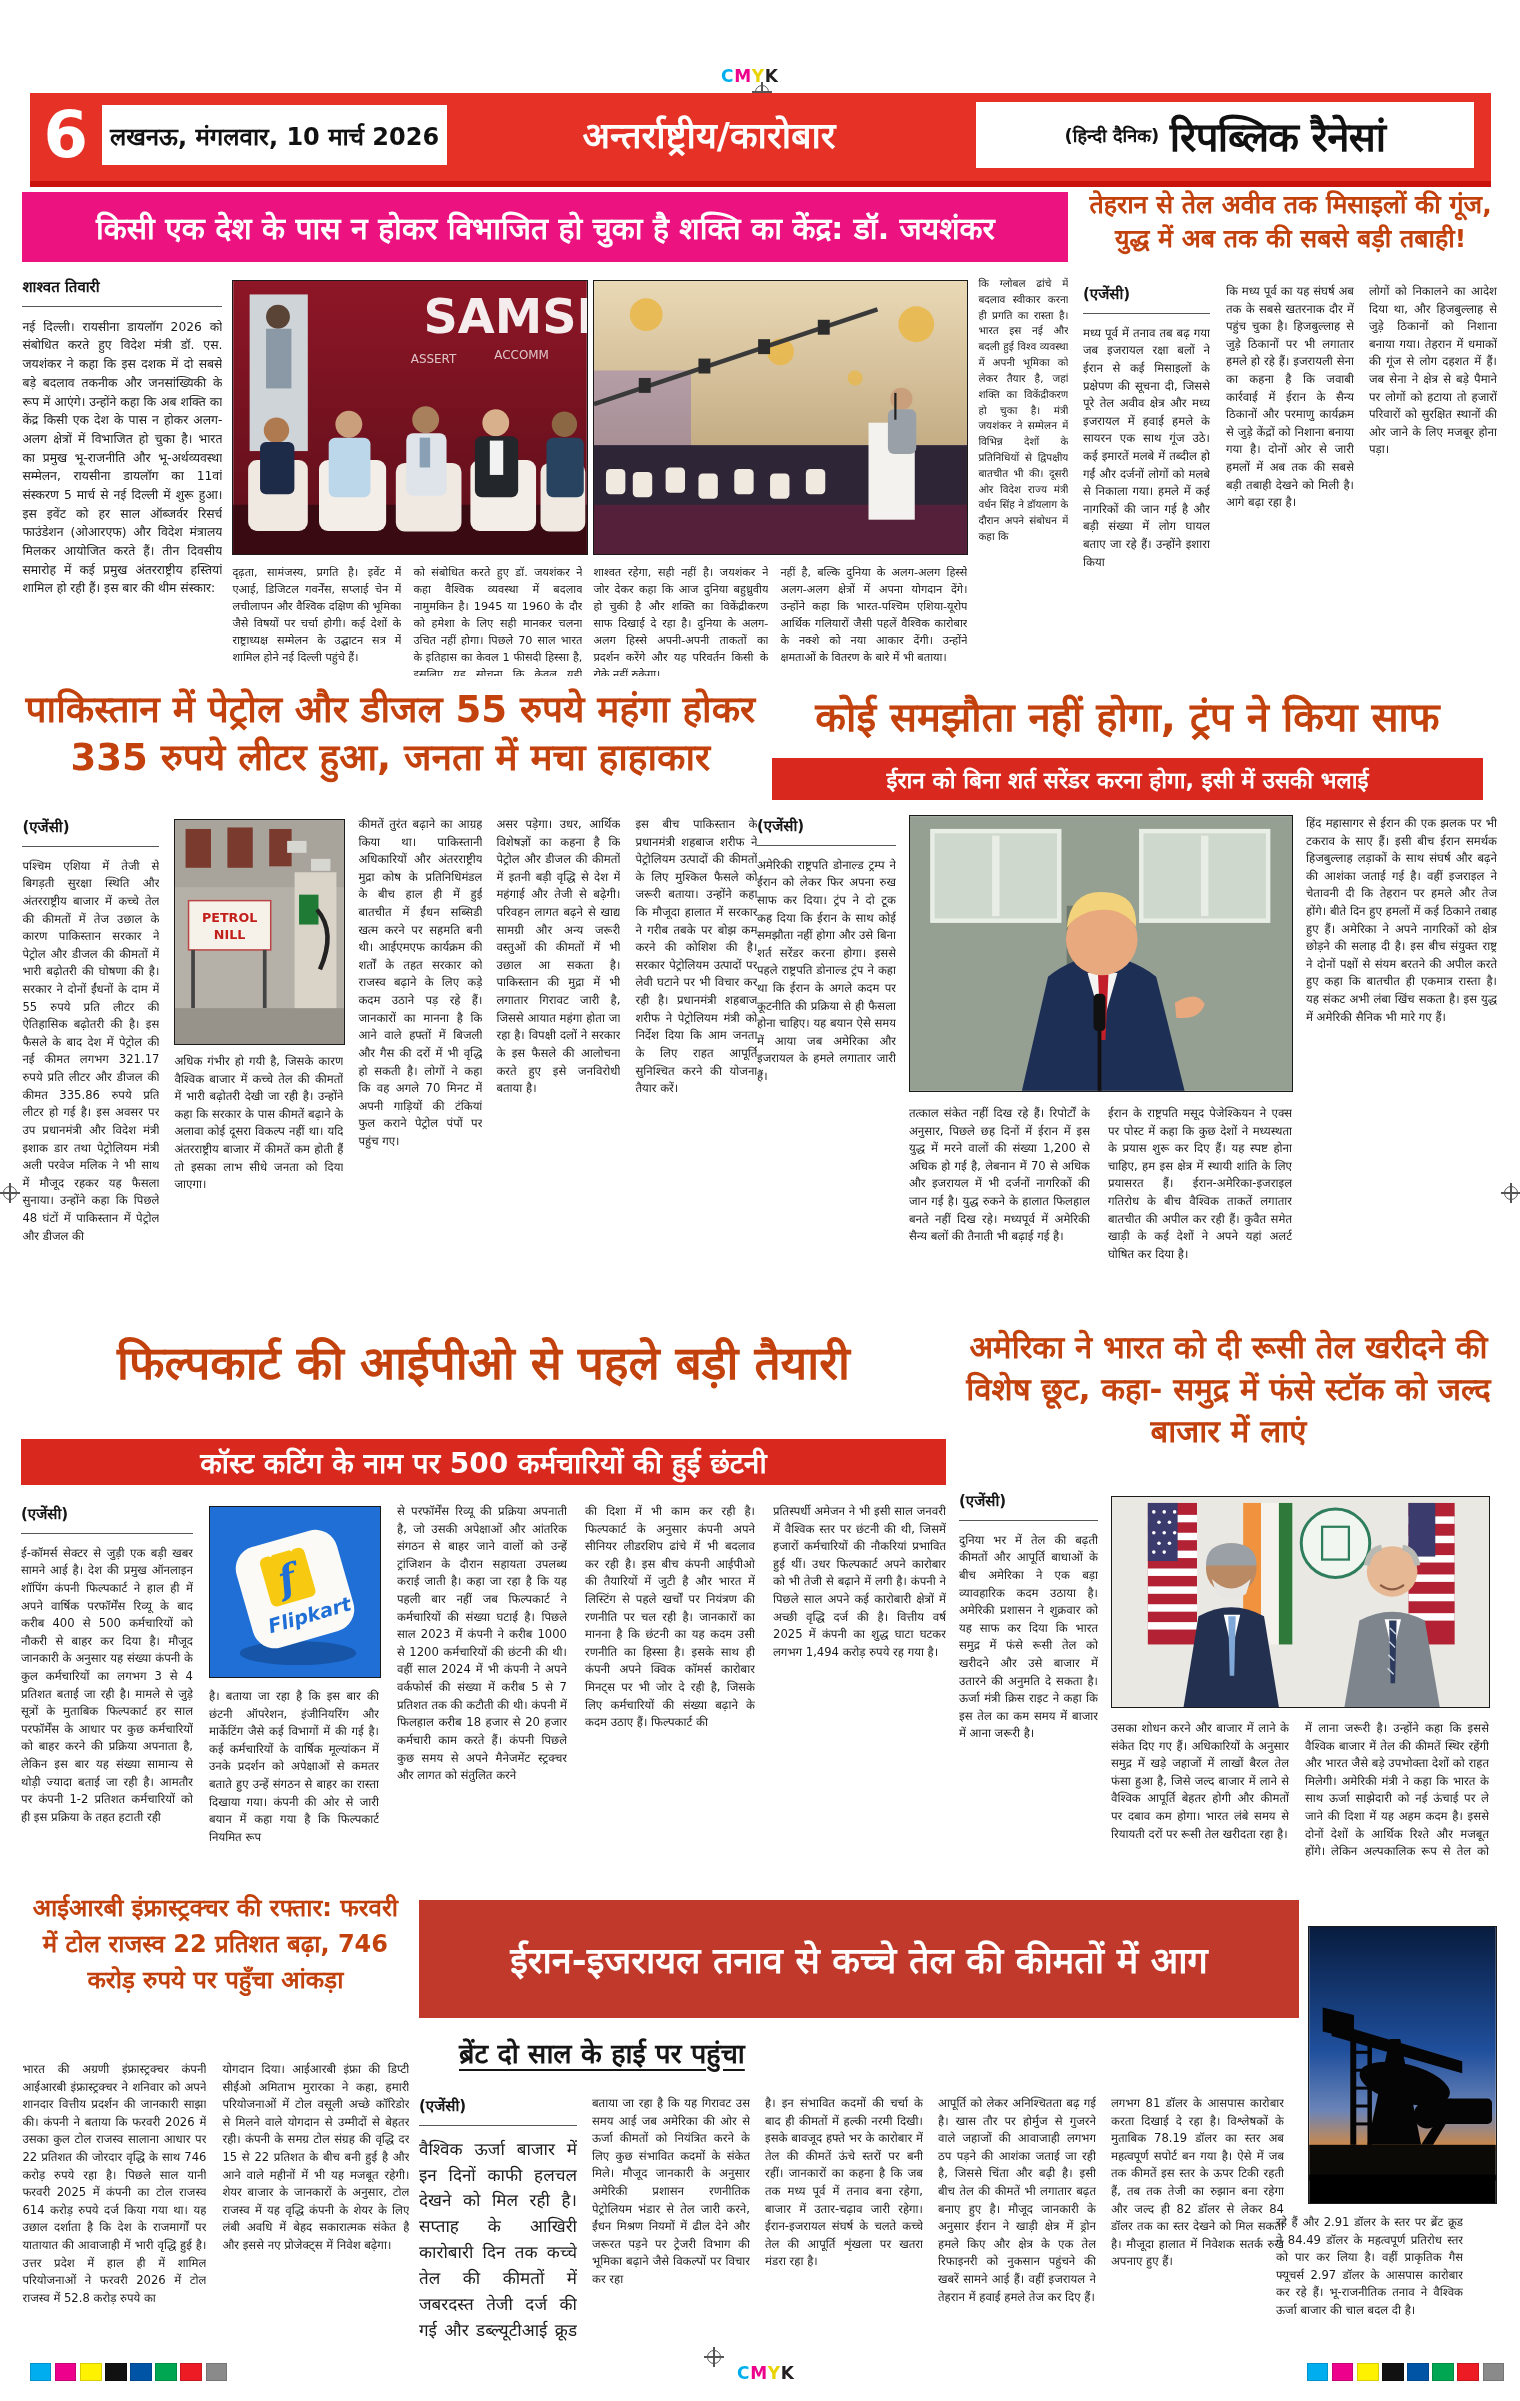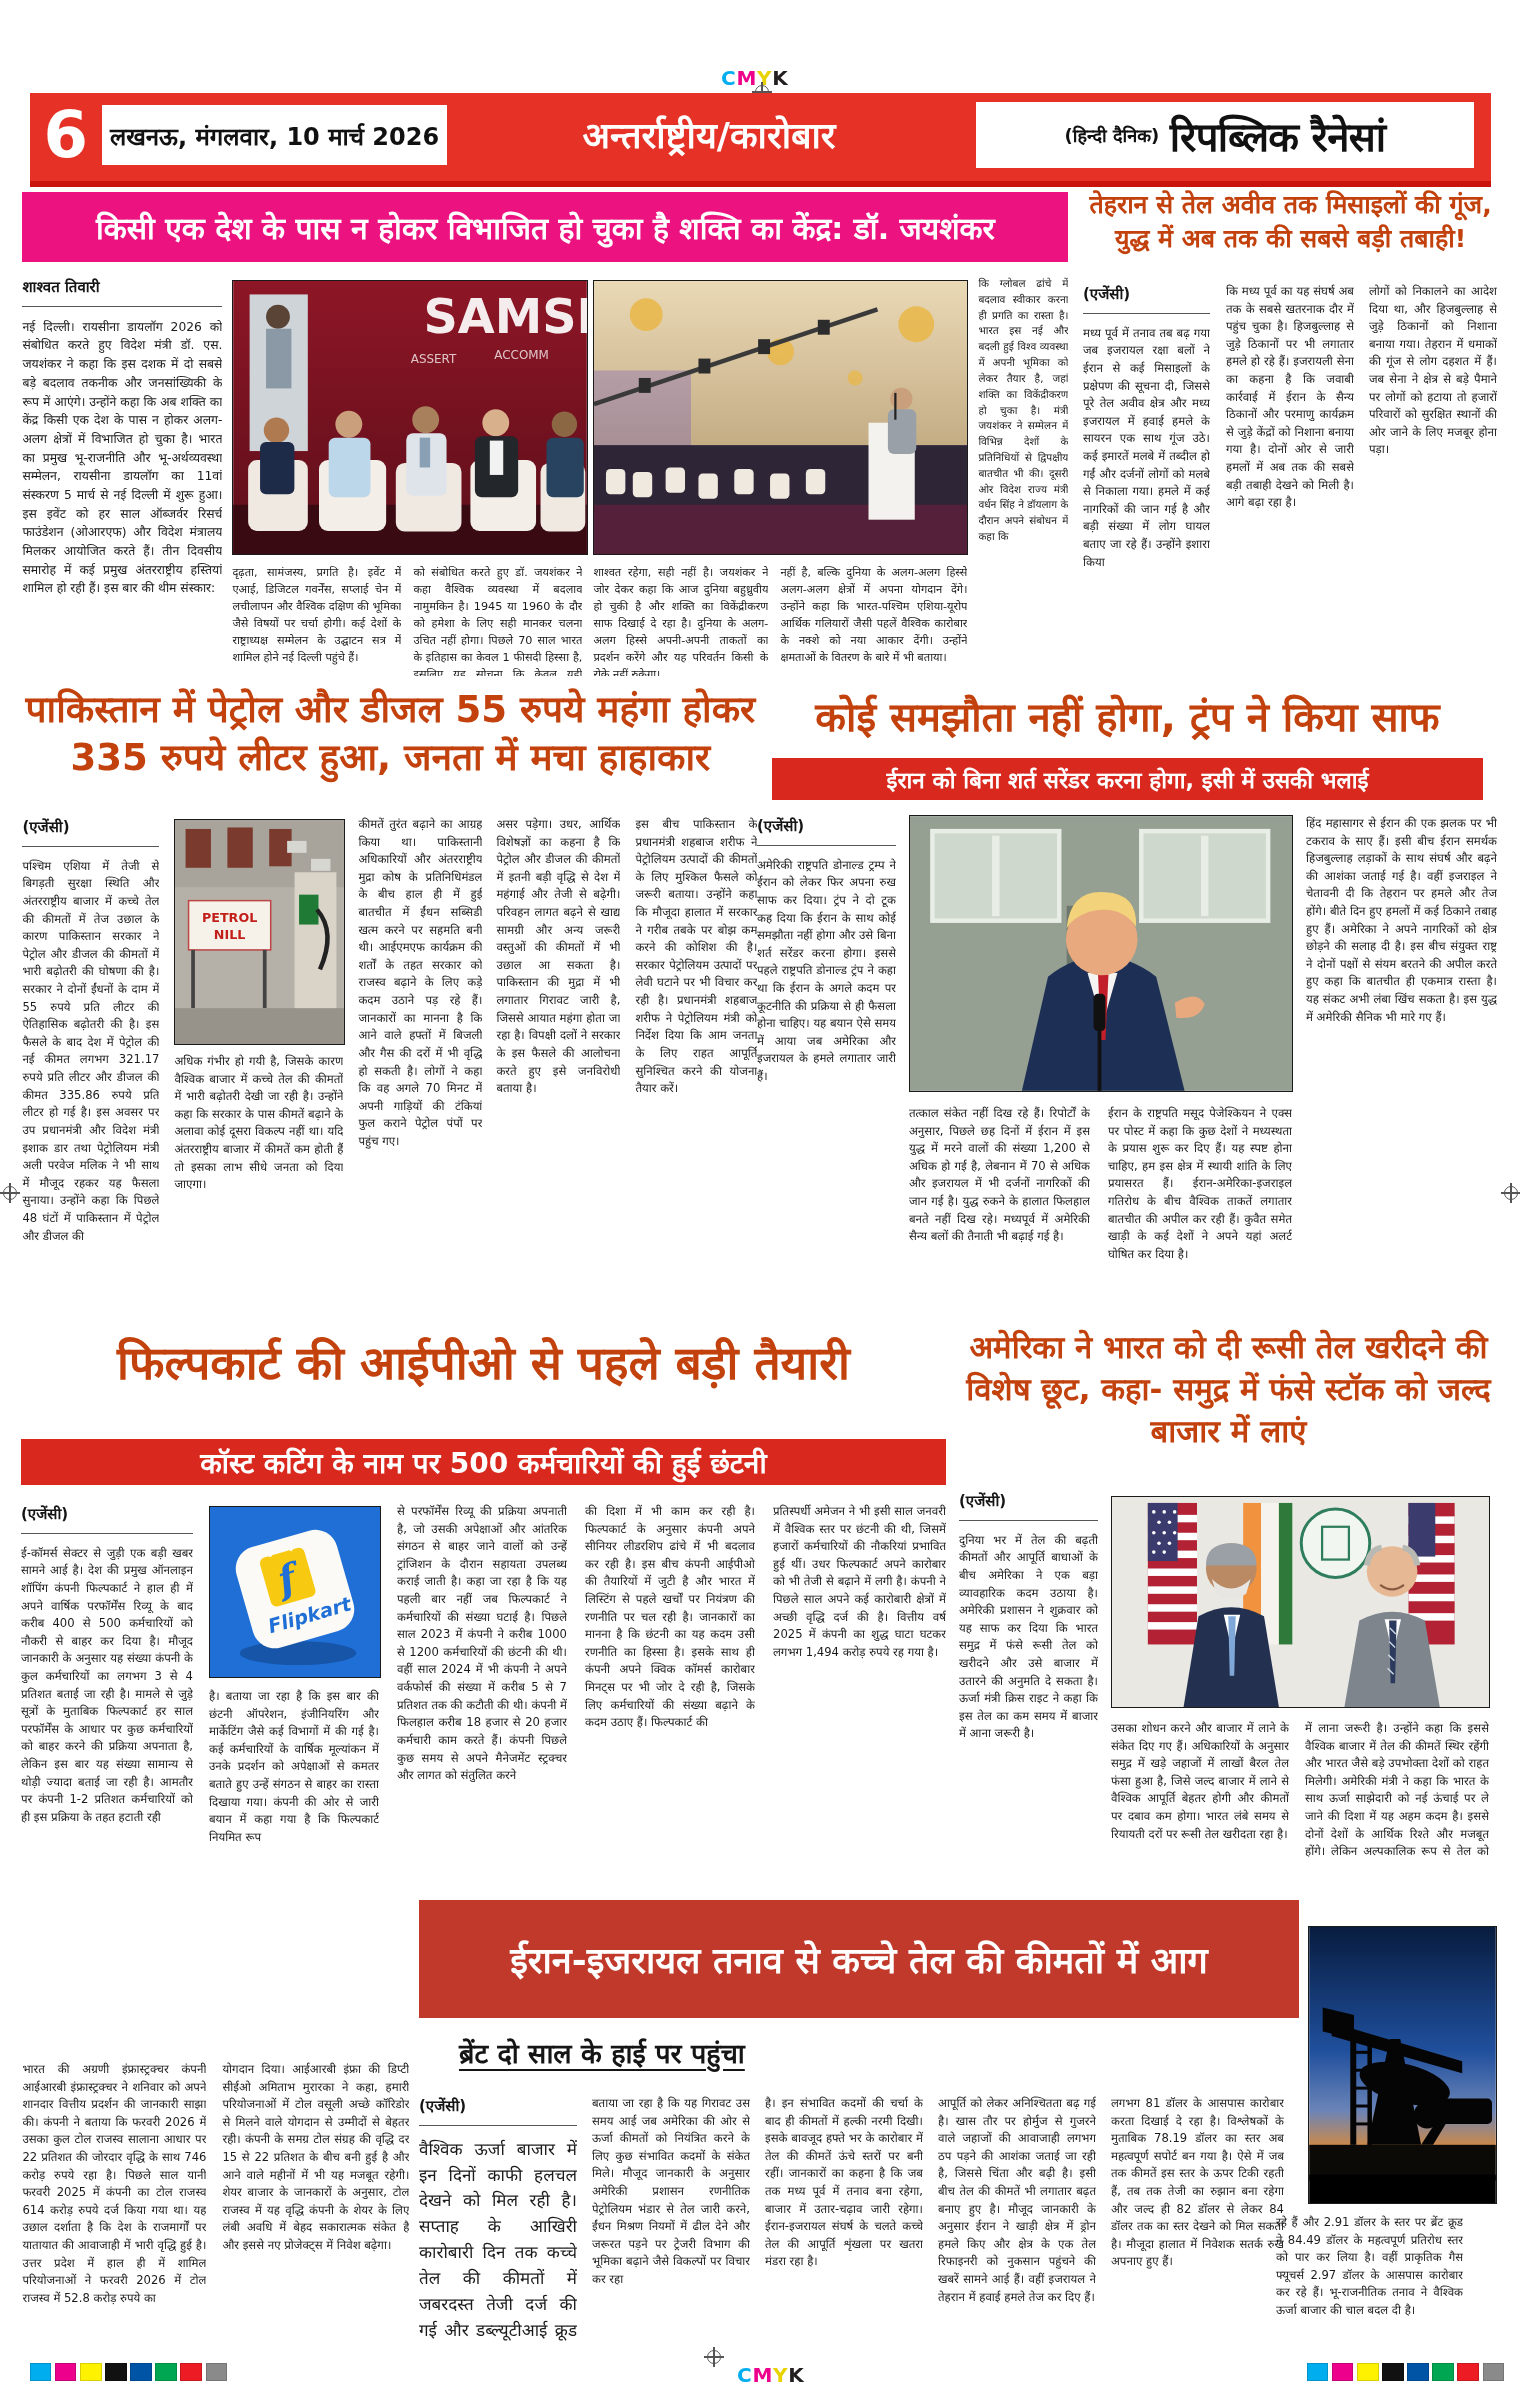--- a/index.html
+++ b/index.html
@@ -1,20 +1,20 @@
 <!DOCTYPE html>
 <html style="font-size:12px"><head>
 <meta charset="utf-8">
 <style>
   html,body{margin:0;padding:0;background:#e8e8e8;}
   .page{position:relative;width:1520px;height:2401px;background:#ffffff;
         font-family:"DejaVu Sans","Liberation Sans",sans-serif;overflow:hidden;color:#151515;}
   .abs{position:absolute;}
   
-  .cmyk-label{font-size:20px;font-weight:bold;letter-spacing:0.7px;}
+  .cmyk-label{font-size:17px;font-weight:bold;letter-spacing:0.7px;}
   .cmyk-label .c{color:#00aeef}.cmyk-label .m{color:#ec008c}.cmyk-label .y{color:#e8d200}.cmyk-label .k{color:#231f20}
   .regmark{width:12px;height:12px;border:1.5px solid #555;border-radius:50%;position:absolute;}
   .regmark:before{content:"";position:absolute;left:50%;top:-3.7px;bottom:-3.7px;width:1.5px;margin-left:-0.7px;background:#555;}
   .regmark:after{content:"";position:absolute;top:50%;left:-3.7px;right:-3.7px;height:1.5px;margin-top:-0.7px;background:#555;}
   .colorbar{display:flex;gap:3.7px;}
   .colorbar span{width:19.4px;height:16.4px;display:block;border:0.7px solid rgba(0,0,0,.15);}
   
   .masthead{left:30px;top:93px;width:1461px;height:88px;background:#e63226;border-bottom:6px solid #c8140d;}
   .pagenum{position:absolute;left:13.4px;top:1.5px;color:#fff;font-size:64px;font-weight:bold;line-height:81px;}
   .datebox{position:absolute;left:72px;top:12px;width:345px;height:60px;background:#fff;display:flex;align-items:center;justify-content:center;}
@@ -331,20 +331,21 @@
             <line x1="371" y1="212" x2="379" y2="220"></line>
             <line x1="370" y1="230" x2="378" y2="238"></line>
           </g>
       </svg>
     </div>
     <div class="col btxt" style="left:152px;top:409px;width:178px;height:141px;font-size:11.6px;">उसका शोधन करने और बाजार में लाने के संकेत दिए गए हैं। अधिकारियों के अनुसार समुद्र में खड़े जहाजों में लाखों बैरल तेल फंसा हुआ है, जिसे जल्द बाजार में लाने से वैश्विक आपूर्ति बेहतर होगी और कीमतों पर दबाव कम होगा। भारत लंबे समय से रियायती दरों पर रूसी तेल खरीदता रहा है।</div>
     <div class="col btxt" style="left:346px;top:409px;width:184px;height:141px;font-size:11.6px;">में लाना जरूरी है। उन्होंने कहा कि इससे वैश्विक बाजार में तेल की कीमतें स्थिर रहेंगी और भारत जैसे बड़े उपभोक्ता देशों को राहत मिलेगी। अमेरिकी मंत्री ने कहा कि भारत के साथ ऊर्जा साझेदारी को नई ऊंचाई पर ले जाने की दिशा में यह अहम कदम है। इससे दोनों देशों के आर्थिक रिश्ते और मजबूत होंगे। लेकिन अल्पकालिक रूप से तेल को बाजार में लाना चुनौती बना हुआ है।</div>
   </div>
 
   <div class="abs" style="left:22.4px;top:1874px;width:386px;height:468px;">
+    <div class="headline" style="position:absolute;left:0;top:16.4px;width:386px;font-size:24px;line-height:1.5;text-align:center;">आईआरबी इंफ्रास्ट्रक्चर की रफ्तार: फरवरी में टोल राजस्व 22 प्रतिशत बढ़ा, 746 करोड़ रुपये पर पहुँचा आंकड़ा</div>
     <div class="col btxt" style="left:0;top:187px;width:184px;height:282px;font-size:11.6px;">भारत की अग्रणी इंफ्रास्ट्रक्चर कंपनी आईआरबी इंफ्रास्ट्रक्चर ने शनिवार को अपने शानदार वित्तीय प्रदर्शन की जानकारी साझा की। कंपनी ने बताया कि फरवरी 2026 में उसका कुल टोल राजस्व सालाना आधार पर 22 प्रतिशत की जोरदार वृद्धि के साथ 746 करोड़ रुपये रहा है। पिछले साल यानी फरवरी 2025 में कंपनी का टोल राजस्व 614 करोड़ रुपये दर्ज किया गया था। यह उछाल दर्शाता है कि देश के राजमार्गों पर यातायात की आवाजाही में भारी वृद्धि हुई है। उत्तर प्रदेश में हाल ही में शामिल परियोजनाओं ने फरवरी 2026 में टोल राजस्व में 52.8 करोड़ रुपये का</div>
     <div class="col btxt" style="left:200px;top:187px;width:187px;height:282px;font-size:11.6px;">योगदान दिया। आईआरबी इंफ्रा की डिप्टी सीईओ अमिताभ मुरारका ने कहा, हमारी परियोजनाओं में टोल वसूली अच्छे कॉरिडोर से मिलने वाले योगदान से उम्मीदों से बेहतर रही। कंपनी के समग्र टोल संग्रह की वृद्धि दर 15 से 22 प्रतिशत के बीच बनी हुई है और आने वाले महीनों में भी यह मजबूत रहेगी। शेयर बाजार के जानकारों के अनुसार, टोल राजस्व में यह वृद्धि कंपनी के शेयर के लिए लंबी अवधि में बेहद सकारात्मक संकेत है और इससे नए प्रोजेक्ट्स में निवेश बढ़ेगा।</div>
   </div>
 
   <div class="abs" style="left:419px;top:1874px;width:1079px;height:468px;">
     <div class="abs redband" style="left:0;top:26px;width:880px;height:118px;background:#c0392b;">
       <span class="headline" style="font-size:36px;white-space:nowrap;">ईरान-इजरायल तनाव से कच्चे तेल की कीमतों में आग</span>
     </div>
     <div class="abs photoframe" style="left:889px;top:52px;width:187px;height:276px;">
       <svg width="187" height="276" viewBox="0 0 250 370">

